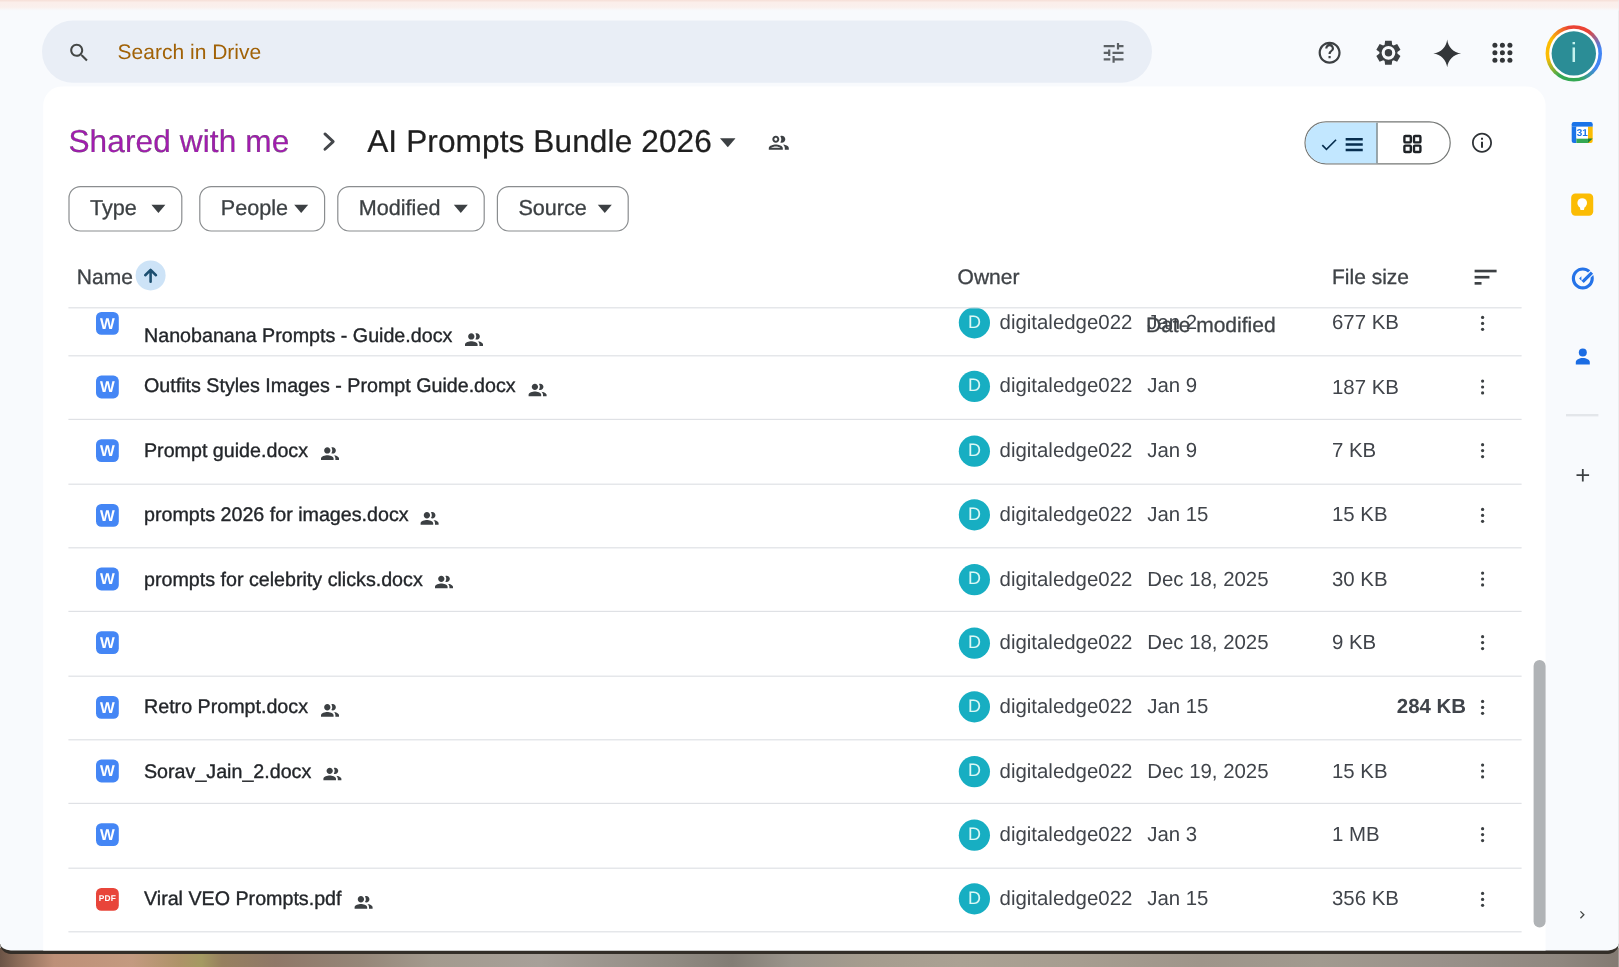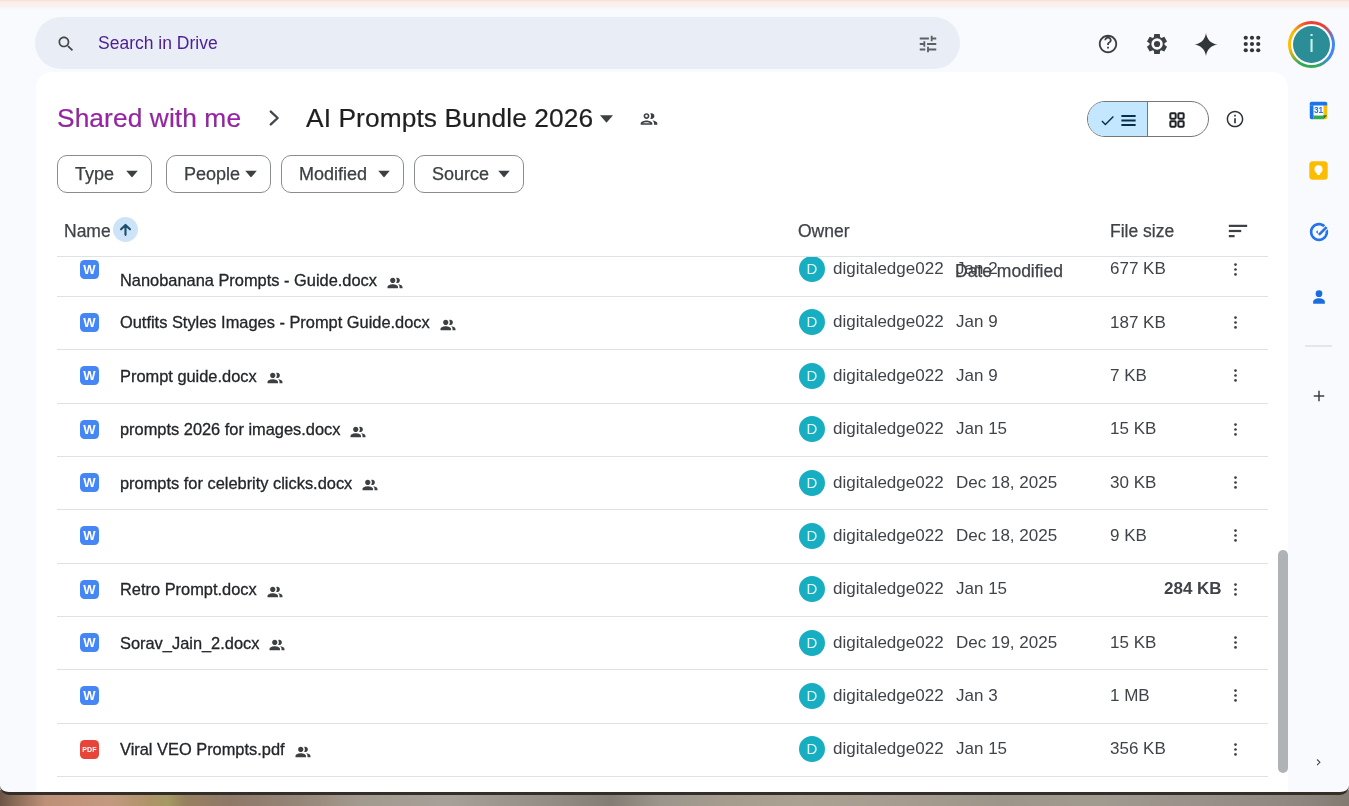--- a/index.html
+++ b/index.html
@@ -12,21 +12,21 @@
     background:linear-gradient(90deg,#6b5446 0,#8a6b58 15px,#bd9078 45px,#c39a80 110px,#ad9368 150px,#a49a62 168px,#97805f 185px,#8f7868 230px,#958678 300px,#a39a8e 360px,#a7a099 450px,#918b83 560px,#837d75 610px,#9b958c 660px,#a59c8e 720px,#aaa193 800px,#a69d90 900px,#9e958a 1000px,#a19a8f 1100px,#99918a 1200px,#8f877f 1300px,#837a72 1349px);
   }
   
   #win { left:0; top:0; width:1349px; height:795px; background:#f8fafd;
     border-radius:0 0 9px 9px; overflow:hidden; border-bottom:3px solid #332e28; }
   #topstrip { left:0; top:0; width:1349px; height:9px;
     background:linear-gradient(#f6ded6 0, #fbeeea 2px, #faf0ed 6px, #f8fafd 9px); }
 
   
   #search { left:35px; top:17px; width:925px; height:52px; border-radius:26px; background:#e9eef6; }
-  #searchtext { left:98px; top:17px; height:40px; line-height:52px; font-size:17.5px; color:#4c1d95; }
+  #searchtext { left:98px; top:17px; height:40px; line-height:52px; font-size:17.5px; color:#a16207; }
 
   .hicon { color:#444746; }
 
   
   #card { left:36px; top:72px; width:1252px; height:721px; background:#ffffff; border-radius:16px 16px 0 0; }
 
   
   #bc1 { left:57px; top:103px; font-size:26.3px; color:#a21caf; letter-spacing:0.1px; -webkit-text-stroke:0.2px #474b4f; }
   #bc2 { left:306px; top:103px; font-size:26.3px; color:#1f1f1f; letter-spacing:0.1px; -webkit-text-stroke:0.2px #1f1f1f; }
 

